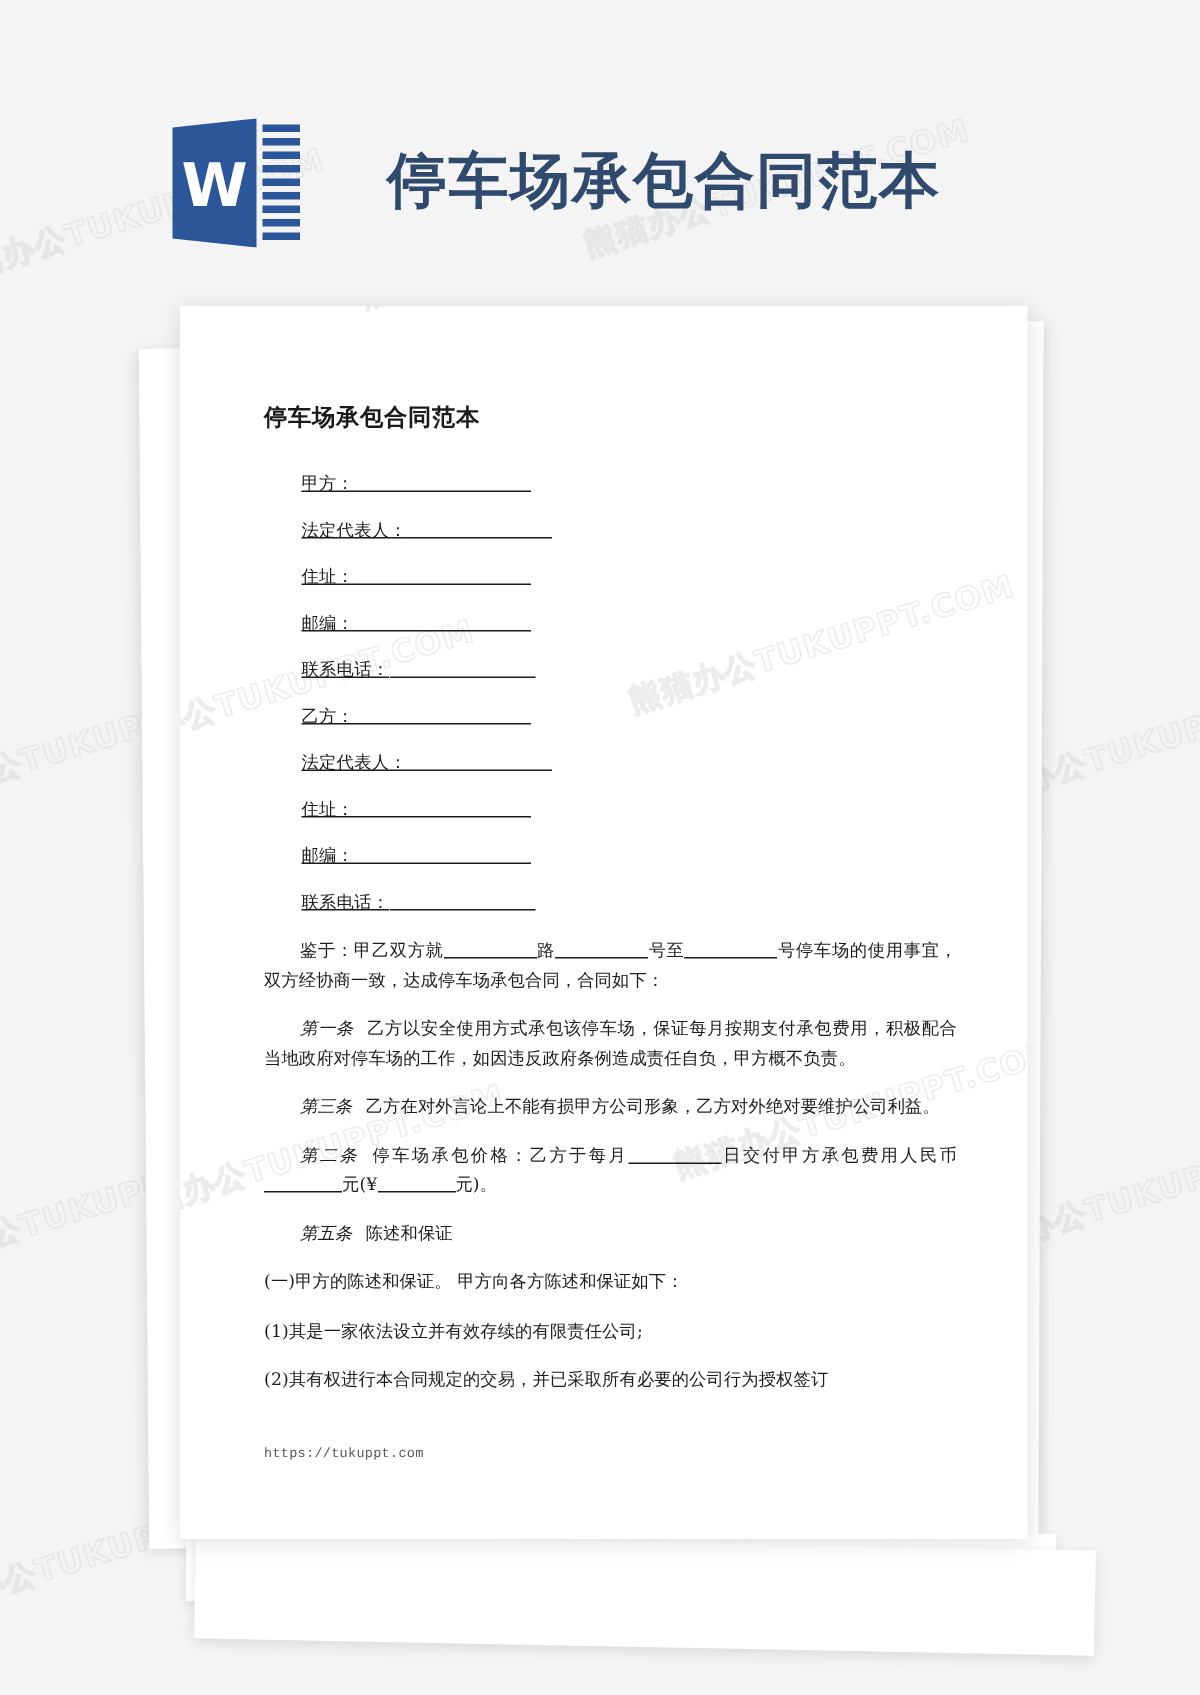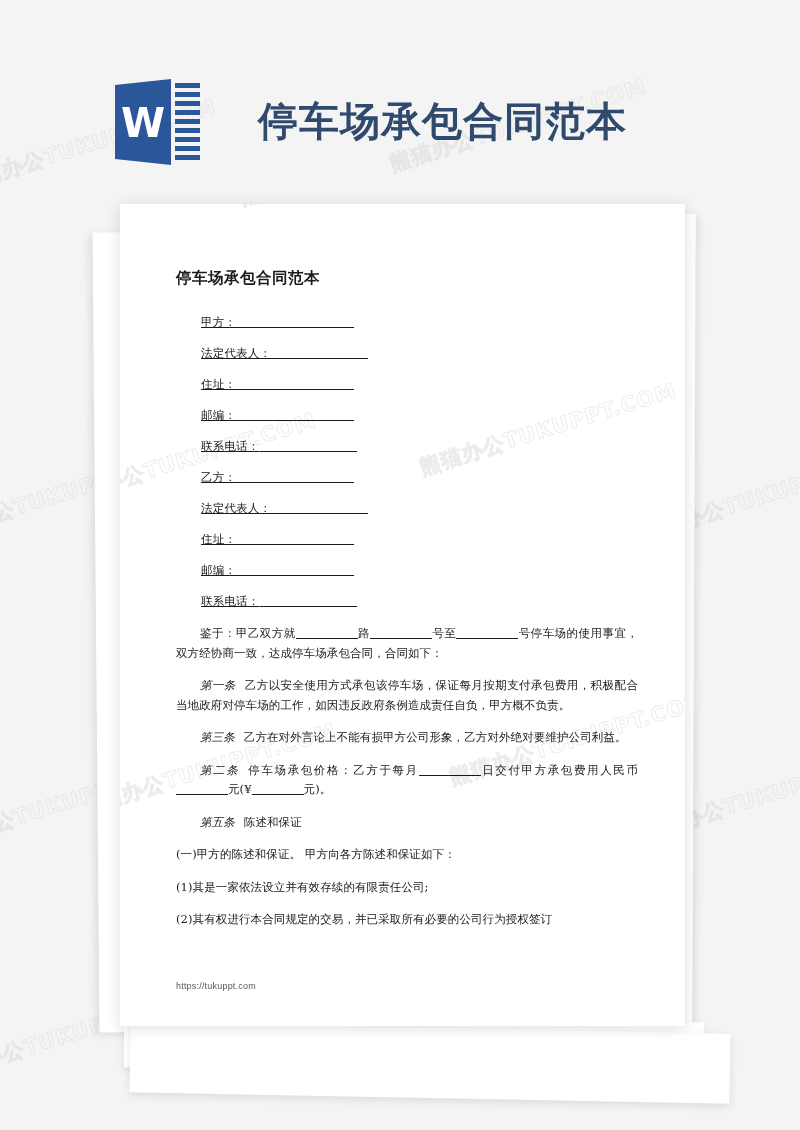--- a/index.html
+++ b/index.html
@@ -184,22 +184,22 @@
     border-bottom: 1.1px solid #1b1b1b;
     vertical-align: -2px;
     height: 11px;
   }
   .bi-s { width: 52px; }
   .bi-m { width: 62px; }
 
   .doc-footer {
     position: absolute;
     left: 56px;
-    top: 777px;
-    font-family: Liberation Sans, sans-serif;
+    top: 760px;
+    font-family: Liberation Mono, monospace;
     font-size: 9px;
     color: #58585a;
     letter-spacing: 0.2px;
   }
 </style>
 </head>
 <body>
 
 <div class="wm-field">
   <div class="wm" style="left:-40px; top:170px;">熊猫办公TUKUPPT.COM</div>

